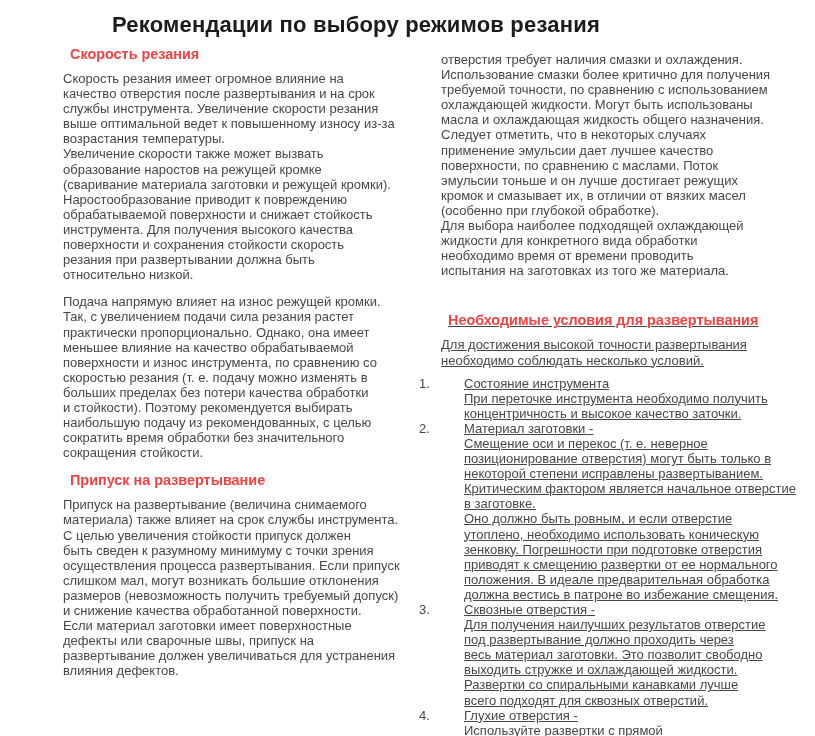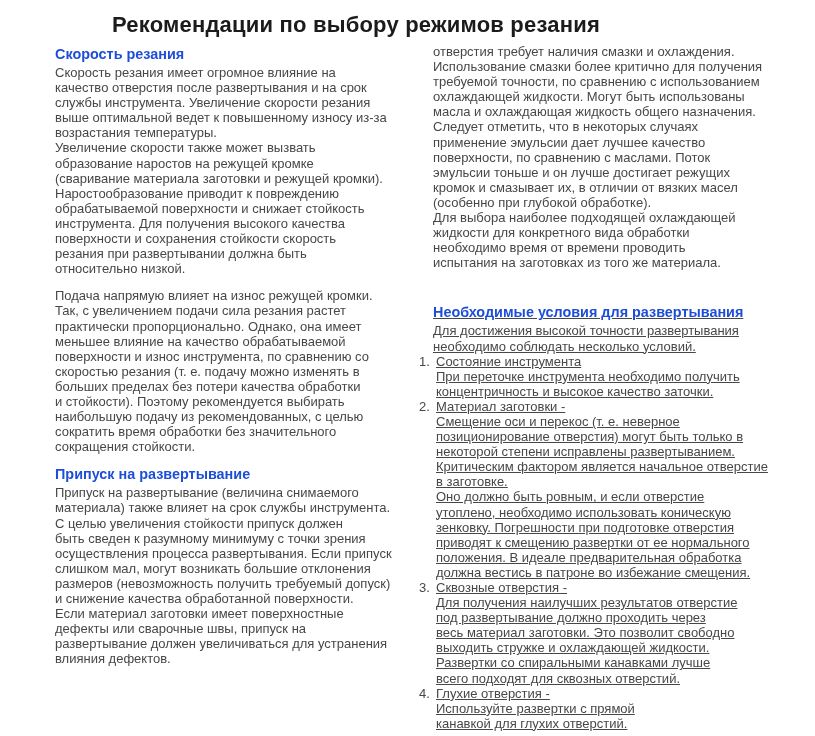--- a/index.html
+++ b/index.html
@@ -23,28 +23,28 @@
   }
   .col {
     position: absolute;
     font-size: 13px;
     line-height: 15.1px;
     color: #474747;
   }
   .col-left { left: 55px;  top: 46px; width: 382px; }
   .col-right{ left: 433px; top: 44px; width: 382px; }
   .section-heading {
-    margin: 0 0 2px 0;
+    margin: 0 0 2px 15px;
     font-size: 14.4px;
     line-height: 17px;
     font-weight: bold;
-    color: #1d4ed8;
+    color: #ef4444;
   }
   .body-text {
-    margin: 0;
+    margin: 8px;
     white-space: pre-line;
   }
   .section + .section { margin-top: 12px; }
   .conditions { margin-top: 34px; text-decoration: underline; }
   .conditions-list {
     list-style: none;
     margin: 0;
     padding: 0;
   }
   .conditions-list li {
@@ -52,20 +52,21 @@
     padding-left: 3px;
   }
   .conditions-list .num {
     position: absolute;
     left: -14px;
     top: 0;
   }
   .conditions-list .item-text {
     display: block;
     white-space: pre-line;
+    margin-left: 28px;
   }
 </style>
 </head>
 <body>
 
 <div class="page">
 
   <h1 class="title">Рекомендации по выбору режимов резания</h1>
 
   <div class="col col-left">

